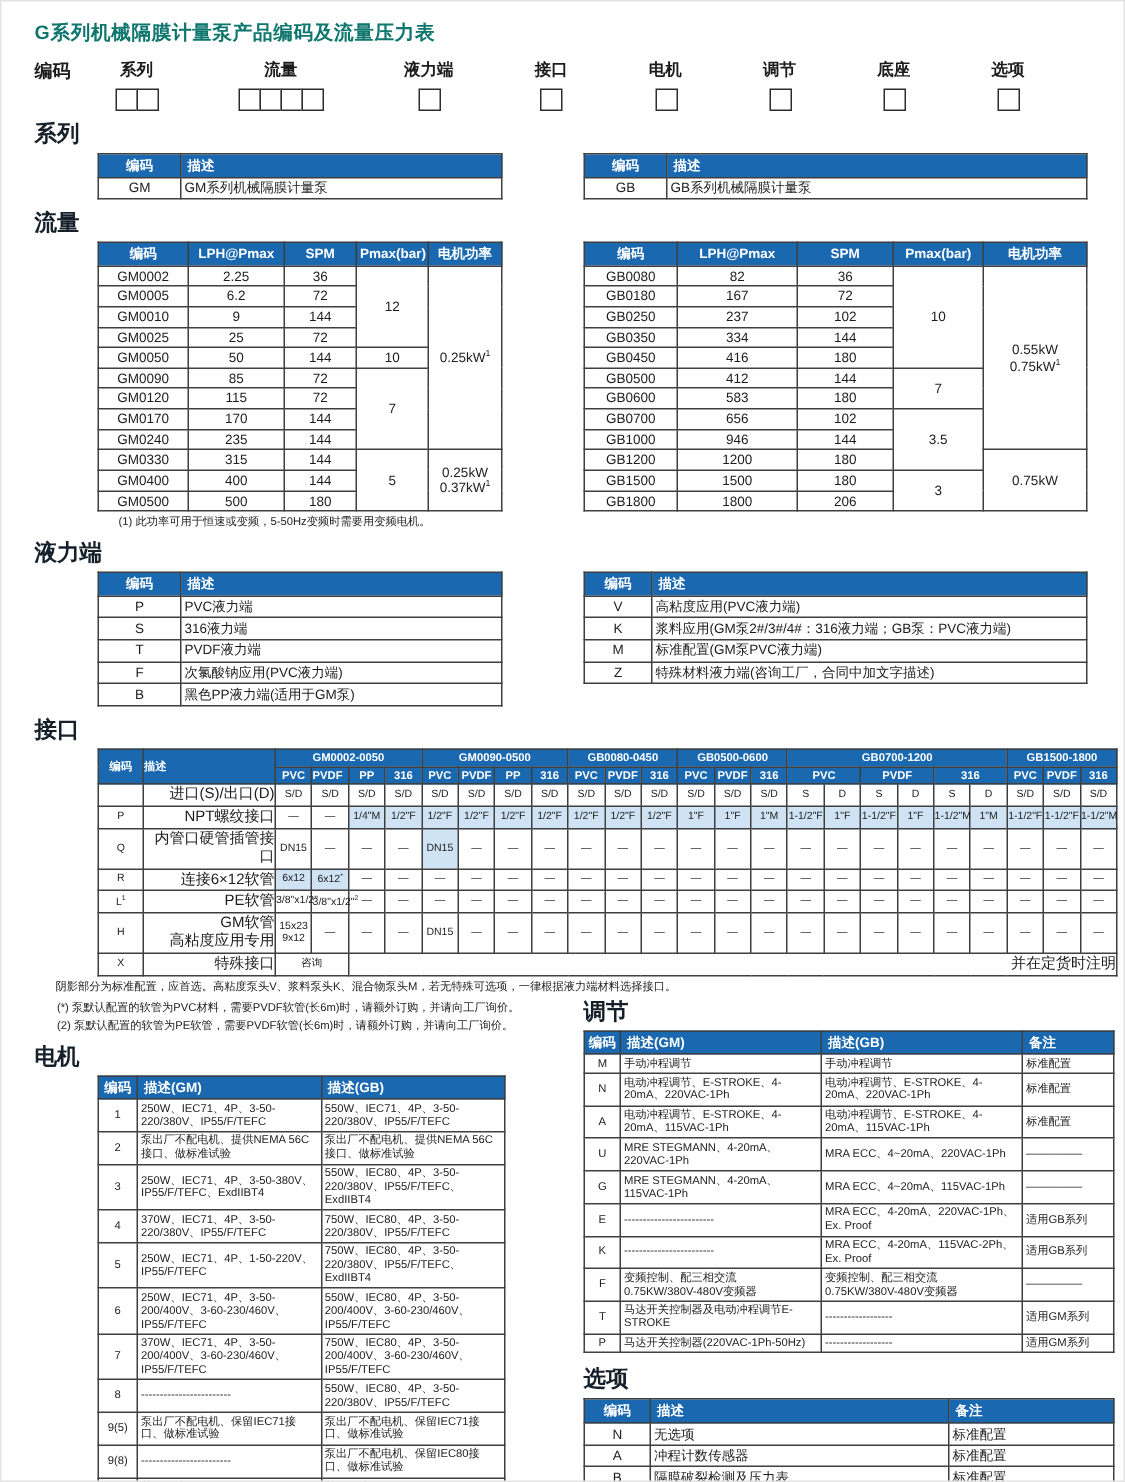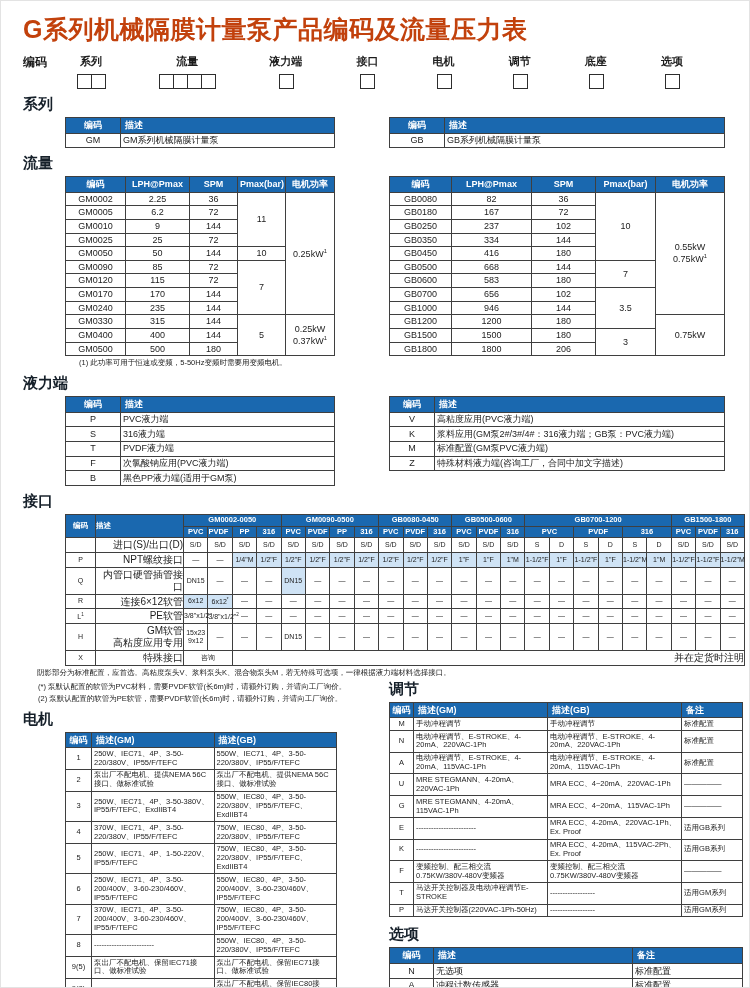--- a/index.html
+++ b/index.html
@@ -5,21 +5,21 @@
   html,body{margin:0;padding:0;background:#ffffff;}
   *{box-sizing:border-box;}
   :root{--accent:#1a68af;--hl:#cfe3f5;--ink:#1c1c1c;--bd:#3f3f3f;}
   .page{
     width:750px;height:988px;overflow:hidden;position:relative;
     background:#fff;border:1px solid #e3e3e3;
     font-family:"Liberation Sans","DejaVu Sans",sans-serif;
     color:var(--ink);
     padding:10px 6px 8px 22px;
   }
-  .title{font-size:25px;font-weight:bold;color:#c2410c;margin:2px 0 8px 0;letter-spacing:.5px;}
+  .title{font-size:13px;font-weight:bold;color:#0f766e;margin:2px 0 8px 0;letter-spacing:.5px;}
   
   .code-row{display:flex;align-items:flex-start;margin:2px 0 6px 0;}
   .code-label{font-size:12px;font-weight:bold;margin:0 30px 0 0;}
   .code-groups{display:flex;justify-content:space-between;width:606px;}
   .cg{display:flex;flex-direction:column;align-items:center;}
   .cg-label{font-size:11px;font-weight:bold;margin-bottom:5px;}
   .cg-boxes{display:flex;}
   .cbox{width:15px;height:15px;border:1px solid #2d2d2d;margin-right:-1px;background:#fff;}
   
   .sec-title{font-size:15px;font-weight:bold;color:#16202a;margin:6px 0 3px 0;}
@@ -183,21 +183,21 @@
                   <th>SPM</th>
                   <th>Pmax(bar)</th>
                   <th>电机功率</th>
                 </tr>
               </thead>
               <tbody>
                 <tr>
                   <td>GM0002</td>
                   <td>2.25</td>
                   <td>36</td>
-                  <td rowspan="4">11</td>
+                  <td rowspan="4">12</td>
                   <td rowspan="9">0.25kW<sup>1</sup></td>
                 </tr>
                 <tr>
                   <td>GM0005</td>
                   <td>6.2</td>
                   <td>72</td>
                 </tr>
                 <tr>
                   <td>GM0010</td>
                   <td>9</td>
@@ -298,21 +298,21 @@
                 <td>334</td>
                 <td>144</td>
               </tr>
               <tr>
                 <td>GB0450</td>
                 <td>416</td>
                 <td>180</td>
               </tr>
               <tr>
                 <td>GB0500</td>
-                <td>668</td>
+                <td>412</td>
                 <td>144</td>
                 <td rowspan="2">7</td>
               </tr>
               <tr>
                 <td>GB0600</td>
                 <td>583</td>
                 <td>180</td>
               </tr>
               <tr>
                 <td>GB0700</td>

